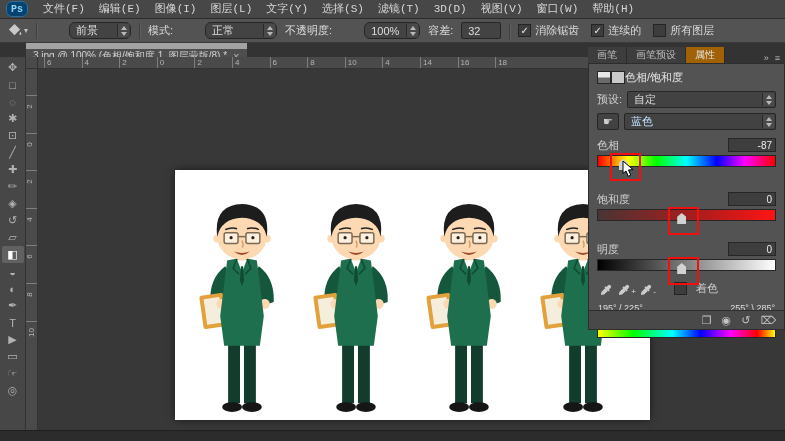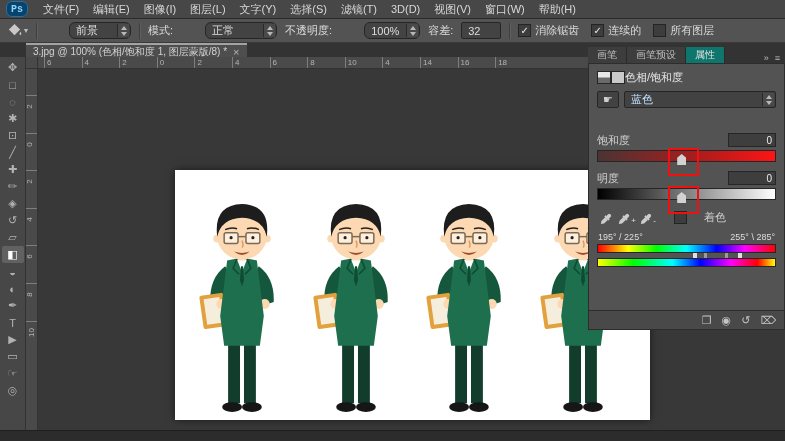--- a/index.html
+++ b/index.html
@@ -3,21 +3,21 @@
 <meta charset="utf-8">
 <style>
   html,body{margin:0;padding:0;background:#222;}
   #stage{position:relative;width:785px;height:441px;background:#383838;overflow:hidden;
          font-family:"Liberation Sans","DejaVu Sans",sans-serif;-webkit-user-select:none;user-select:none;}
   
   #menubar{position:absolute;left:0;top:0;width:785px;height:19px;background:#474747;
            border-bottom:1px solid #2b2b2b;display:flex;align-items:center;padding:0 6px;box-sizing:border-box;}
   .pslogo{width:20px;height:14px;background:#06436e;color:#8fd4f5;font-size:10px;font-weight:bold;
           display:flex;align-items:center;justify-content:center;border:1px solid #2b6f9c;border-radius:6px;margin-right:8px;font-family:Liberation Mono, monospace;}
-  .menus{display:flex;}
+  .menus{display:flex;font-family:Liberation Mono, monospace;}
   .menu-item{font-size:11px;color:#d8d8d8;padding:0 7px;line-height:18px;white-space:nowrap;cursor:default;}
   
   #optionsbar{position:absolute;left:0;top:19px;width:785px;height:24px;background:#535353;
               border-bottom:1px solid #3a3a3a;display:flex;align-items:center;gap:8px;padding:0 7px;
               box-sizing:border-box;font-size:11px;color:#dcdcdc;}
   .tpreset{display:flex;align-items:center;gap:2px;}
   .tpreset .dda{font-size:8px;color:#bdbdbd;}
   .vsep{width:1px;height:16px;background:#3e3e3e;box-shadow:1px 0 0 #606060;}
   .odd{position:relative;height:17px;background:#434343;border:1px solid #262626;border-radius:6px;
        display:flex;align-items:center;padding:0 16px 0 6px;box-sizing:border-box;color:#dedede;margin-left:24px;}
@@ -28,21 +28,21 @@
   .spin .dn{border-top:4px solid #b8b8b8;}
   .nfield{height:17px;background:#434343;border:1px solid #262626;border-radius:2px;display:flex;
           align-items:center;padding:0 6px;box-sizing:border-box;min-width:40px;}
   .opt-label{white-space:nowrap;}
   .cbwrap{display:flex;align-items:center;gap:4px;white-space:nowrap;}
   .cb{width:11px;height:11px;background:#3d3d3d;border:1px solid #242424;display:inline-flex;
       align-items:center;justify-content:center;}
   .cb .mark{font-style:normal;font-size:10px;line-height:10px;color:#ececec;}
   
   #tabrow{position:absolute;left:0;top:43px;width:785px;height:14px;background:#333333;}
-  .doctab{position:absolute;left:26px;top:0;height:14px;background:#4e4e4e;border-top:2px solid #a3a3a3;
+  .doctab{position:absolute;left:26px;top:0;height:14px;background:#4e4e4e;border-top:6px solid #a3a3a3;
           display:inline-flex;align-items:center;gap:6px;padding:0 7px;font-size:10px;color:#d2d2d2;white-space:nowrap;}
   .closex{color:#b5b5b5;font-size:11px;line-height:10px;}
   
   #toolbar{position:absolute;left:0;top:57px;width:26px;height:373px;background:#474747;
            border-right:1px solid #323232;display:flex;flex-direction:column;align-items:center;
            padding-top:2px;box-sizing:border-box;}
   .tool{width:22px;height:17px;display:flex;align-items:center;justify-content:center;font-size:11px;
         color:#fff;background:#616161;border-radius:2px;}
   .tool.off{background:transparent;color:#b2b2b2;}
   
@@ -61,21 +61,21 @@
   #image{position:absolute;left:149px;top:113px;width:475px;height:250px;background:#ffffff;
          box-shadow:0 0 8px rgba(0,0,0,.55);display:flex;align-items:flex-end;justify-content:space-between;
          padding:0 22px;box-sizing:border-box;}
   .char{width:90px;height:220px;margin-bottom:3px;flex:0 0 90px;}
   .f-suit{fill:var(--suit_green);} .f-suitd{fill:var(--suit_dark);} .f-skin{fill:var(--skin);}
   .f-hair{fill:var(--hair);} .f-clip{fill:var(--clipboard);} .f-paper{fill:var(--paper);}
   
   #panel{position:absolute;left:588px;top:47px;width:197px;height:283px;z-index:20;}
   .ptabbar{height:16px;background:#333;display:flex;align-items:flex-end;}
   .ptabs{display:flex;}
-  .ptab{padding:0 9px;font-size:10px;line-height:16px;color:#e2e2e2;background:#0f766e;white-space:nowrap;
+  .ptab{padding:0 9px;font-size:10px;line-height:16px;color:#e2e2e2;background:#a16207;white-space:nowrap;
         border-right:1px solid #2a2a2a;}
   .ptab.off{background:#3d3d3d;color:#bdbdbd;}
   .ptab-icons{margin-left:auto;display:flex;align-items:center;gap:6px;padding-right:5px;color:#bdbdbd;font-size:9px;}
   .pbody{position:absolute;left:0;right:0;top:16px;bottom:20px;background:#535353;border:1px solid #2d2d2d;
          border-bottom:none;padding:4px 8px;box-sizing:border-box;font-size:11px;color:#cfcfcf;}
   .phead{display:flex;align-items:center;height:18px;}
   .picon{width:14px;height:13px;background:linear-gradient(180deg,#e8e8e8 49%,#6a6a6a 51%);
          border:1px solid #262626;box-sizing:border-box;}
   .picon2{width:14px;height:13px;background:#c9c9c9;border:1px solid #262626;box-sizing:border-box;}
   .ptitle{color:#e4e4e4;}
@@ -94,21 +94,21 @@
   .gbar.sat{background:linear-gradient(90deg,#4a3434,#a81d1d 55%,#ff1414);}
   .gbar.light{background:linear-gradient(90deg,#000000,#ffffff);}
   .thumb{position:absolute;top:3px;width:9px;height:11px;margin-left:-4px;background:#d2d2d2;
          clip-path:polygon(50% 0,100% 35%,100% 100%,0 100%,0 35%);}
   .redbox{position:absolute;border:2px solid var(--accent_red);width:27px;height:24px;top:-3px;pointer-events:none;}
   .curs{position:absolute;top:5px;z-index:5;}
   .dropperrow{display:flex;align-items:center;gap:3px;margin-top:10px;}
   .droppers{display:flex;gap:3px;}
   .dropbtn{width:18px;height:15px;display:flex;align-items:flex-end;justify-content:center;gap:1px;}
   .dropbtn .sgn{font-size:8px;color:#e0e0e0;line-height:8px;}
-  .colorize{display:flex;align-items:center;gap:17px;margin-left:14px;}
+  .colorize{display:flex;align-items:center;gap:9px;margin-left:14px;}
   .rangerow{display:flex;justify-content:space-between;margin-top:7px;font-size:9px;color:#dedede;padding:0 1px;}
   .spectrum{position:relative;margin-top:2px;}
   .sbar{height:7px;border:1px solid #262626;margin-bottom:5px;}
   .sbar.b1{background:linear-gradient(90deg,#ff0000,#ffff00 17%,#00ff00 33%,#00ffff 50%,#0000ff 67%,#ff00ff 83%,#ff0000);}
   .sbar.b2{background:linear-gradient(90deg,#ffff00,#00ff00 20%,#00ffff 42%,#0000ff 58%,#ff00ff 75%,#ff0000 90%,#ffff00);margin-bottom:0;}
   .mk{position:absolute;top:9px;height:5px;background:#e0e0e0;}
   .mk.inner{background:#9a9a9a;}
   .pfooter{position:absolute;left:0;right:0;bottom:0;height:20px;background:#494949;border:1px solid #2d2d2d;
            box-sizing:border-box;display:flex;align-items:center;justify-content:flex-end;gap:10px;
            padding:0 8px;color:#c4c4c4;font-size:11px;}
@@ -389,47 +389,70 @@
       </div>
     </div>
 
     <div class="pbody">
       <div class="phead">
         <span class="picon"></span>
         <span class="picon2"></span>
         <span class="ptitle">色相/饱和度</span>
       </div>
 
+      <div class="prow">
+        <span>预设:</span>
+        <div class="pdropdown">
+          <span>自定</span>
+          <span class="spin">
+              <i class="up"></i>
+              <i class="dn"></i>
+            </span>
+        </div>
+      </div>
 
       <div class="prow">
         <div class="handbtn">
             <span>☛</span>
           </div>
         <div class="pdropdown chan">
           <span>蓝色</span>
           <span class="spin">
               <i class="up"></i>
               <i class="dn"></i>
             </span>
         </div>
       </div>
 
+      <div class="sblock">
+        <div class="slabelrow">
+          <span>色相</span>
+          <div class="vfield">-87</div>
+        </div>
+        <div class="gbar hue">
+          <div class="thumb" style="left:14%"></div>
+          <div class="redbox" style="left:calc(14% - 13px)"></div>
+          <svg class="curs" style="left:calc(14% - 1px)" width="12" height="17" viewBox="0 0 12 17">
+            <polygon points="1,0 1,12.5 4,10 6.3,15.3 8.8,14.2 6.5,9 11,8.6" fill="#ffffff" stroke="#000000" stroke-width="1"></polygon>
+          </svg>
+        </div>
+      </div>
 
       <div class="sblock" style="margin-top:25px">
         <div class="slabelrow">
           <span>饱和度</span>
           <div class="vfield">0</div>
         </div>
         <div class="gbar sat">
           <div class="thumb" style="left:47%"></div>
           <div class="redbox" style="left:calc(47% - 13px)"></div>
         </div>
       </div>
 
-      <div class="sblock" style="margin-top:9px">
+      <div class="sblock" style="margin-top:21px">
         <div class="slabelrow">
           <span>明度</span>
           <div class="vfield">0</div>
         </div>
         <div class="gbar light">
           <div class="thumb" style="left:47%"></div>
           <div class="redbox" style="left:calc(47% - 13px)"></div>
         </div>
       </div>
 

